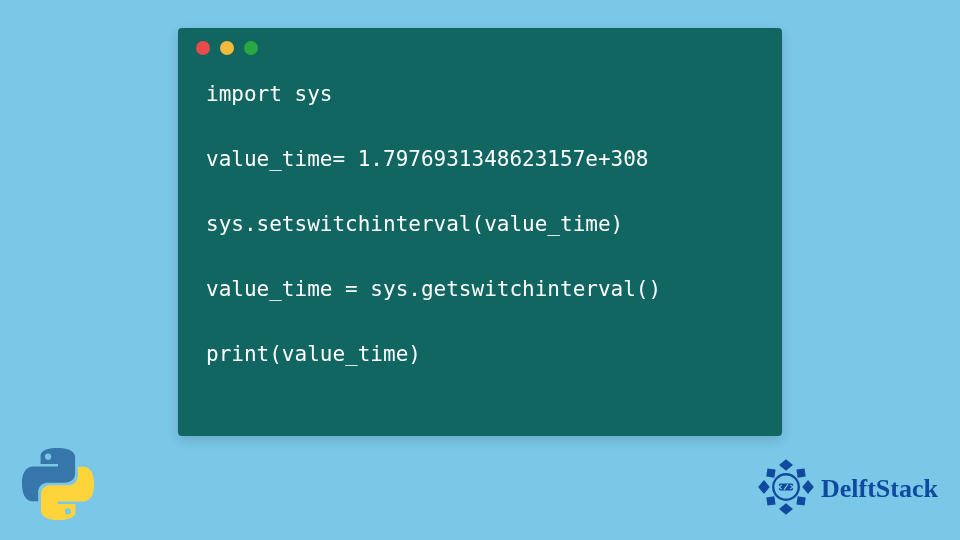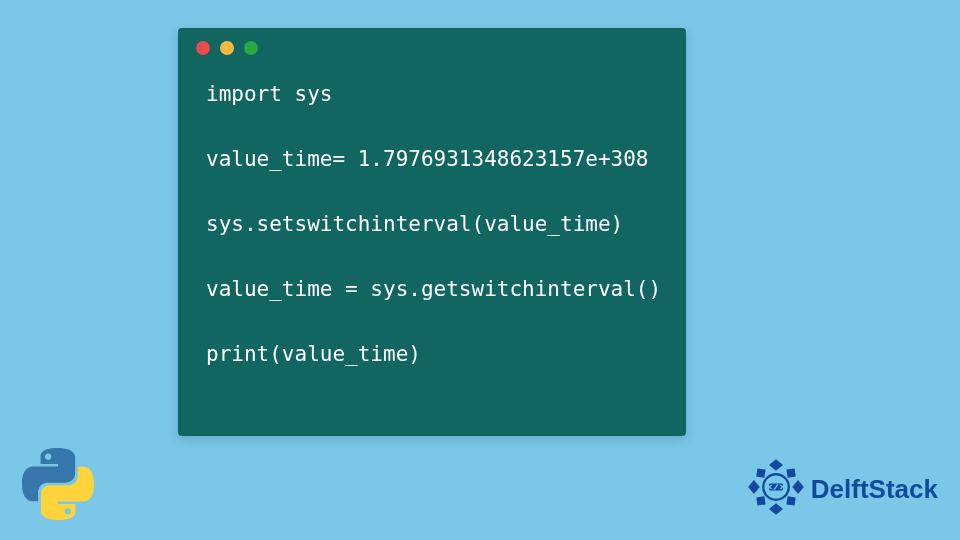--- a/index.html
+++ b/index.html
@@ -6,21 +6,21 @@
   html, body { width: 960px; height: 540px; overflow: hidden; }
   body {
     background: #7ac7e8;
     font-family: -apple-system, "Segoe UI", Roboto, Arial, sans-serif;
     position: relative;
   }
   .code-window {
     position: absolute;
     left: 178px;
     top: 28px;
-    width: 508px;
+    width: 604px;
     height: 408px;
     background: #116661;
     border-radius: 4px;
     box-shadow: 0 4px 12px rgba(0,0,0,0.15);
   }
   .titlebar {
     height: 40px;
     display: flex;
     align-items: center;
     padding-left: 18px;
@@ -54,21 +54,21 @@
     right: 22px;
     bottom: 20px;
     display: flex;
     align-items: center;
     gap: 6px;
   }
   .delft-brand .brand-text {
     font-size: 26px;
     font-weight: 600;
     color: #104a9e;
-    font-family: Liberation Sans, sans-serif;
+    font-family: Liberation Serif, serif;
   }
 </style>
 </head>
 <body>
 
 <div class="code-window">
   <div class="titlebar">
     <span class="dot red"></span>
     <span class="dot yellow"></span>
     <span class="dot green"></span>

